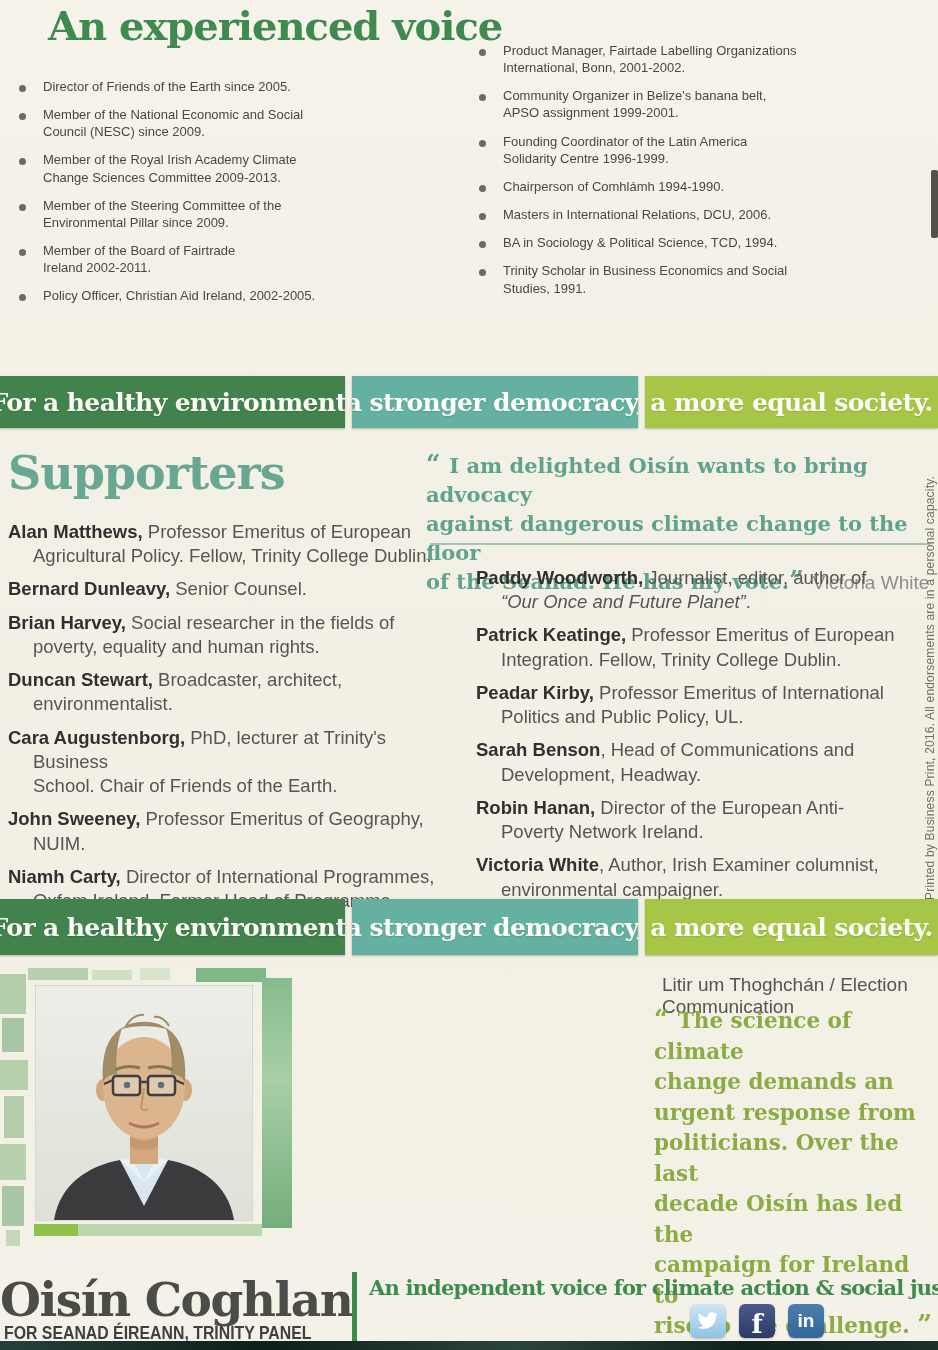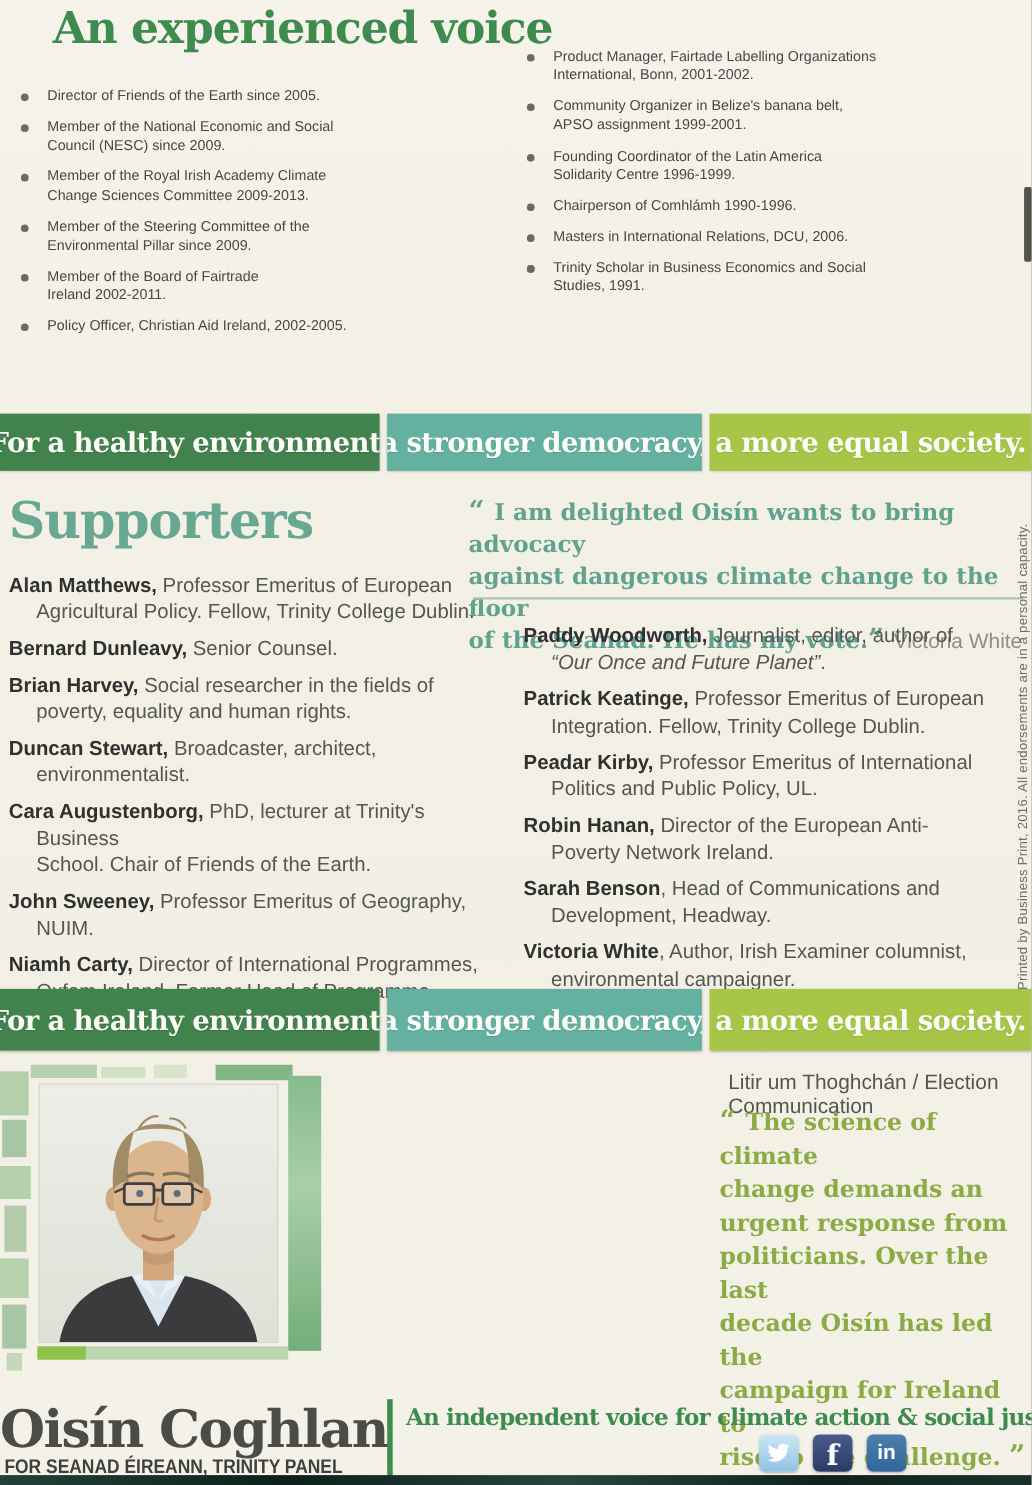--- a/index.html
+++ b/index.html
@@ -113,25 +113,25 @@
   <ul class="abs blist exp-right">
   <li><span class="dot"></span><span>Product Manager, Fairtade Labelling Organizations
 International, Bonn, 2001-2002.</span></li>
 
   <li><span class="dot"></span><span>Community Organizer in Belize's banana belt,
 APSO assignment 1999-2001.</span></li>
 
   <li><span class="dot"></span><span>Founding Coordinator of the Latin America
 Solidarity Centre 1996-1999.</span></li>
 
-  <li><span class="dot"></span><span>Chairperson of Comhlámh 1990-1996.</span></li>
+  <li><span class="dot"></span><span>Chairperson of Comhlámh 1994-1990.</span></li>
 
   <li><span class="dot"></span><span>Masters in International Relations, DCU, 2006.</span></li>
 
-  <li><span class="dot"></span></li>
+  <li><span class="dot"></span><span>BA in Sociology &amp; Political Science, TCD, 1994.</span></li>
 
   <li><span class="dot"></span><span>Trinity Scholar in Business Economics and Social
 Studies, 1991.</span></li>
 </ul>
 
   <div class="abs banner banner1">
   <div class="seg" style="background: rgb(65, 130, 77);">
         <span>For a healthy environment,</span>
       </div>
 
@@ -173,25 +173,25 @@
   <div class="abs slist sup-right">
   <p class="supporter"><span class="sname">Paddy Woodworth,</span><span class="sdesc"> Journalist, editor, author of
 </span><i class="sital">“Our Once and Future Planet”</i><span class="sdesc">.</span></p>
 
   <p class="supporter"><span class="sname">Patrick Keatinge,</span><span class="sdesc"> Professor Emeritus of European
 Integration. Fellow, Trinity College Dublin.</span></p>
 
   <p class="supporter"><span class="sname">Peadar Kirby,</span><span class="sdesc"> Professor Emeritus of International
 Politics and Public Policy, UL.</span></p>
 
+  <p class="supporter"><span class="sname">Sarah Benson</span><span class="sdesc">, Head of Communications and
+Development, Headway.</span></p>
+
   <p class="supporter"><span class="sname">Robin Hanan,</span><span class="sdesc"> Director of the European Anti-
 Poverty Network Ireland.</span></p>
-
-  <p class="supporter"><span class="sname">Sarah Benson</span><span class="sdesc">, Head of Communications and
-Development, Headway.</span></p>
 
   <p class="supporter"><span class="sname">Victoria White</span><span class="sdesc">, Author, Irish Examiner columnist,
 environmental campaigner.</span></p>
 </div>
 
   <div class="abs vnote">Printed by Business Print, 2016. All endorsements are in a personal capacity.</div>
 
   <div class="abs banner banner2">
   <div class="seg" style="background: rgb(65, 130, 77);">
         <span>For a healthy environment,</span>

